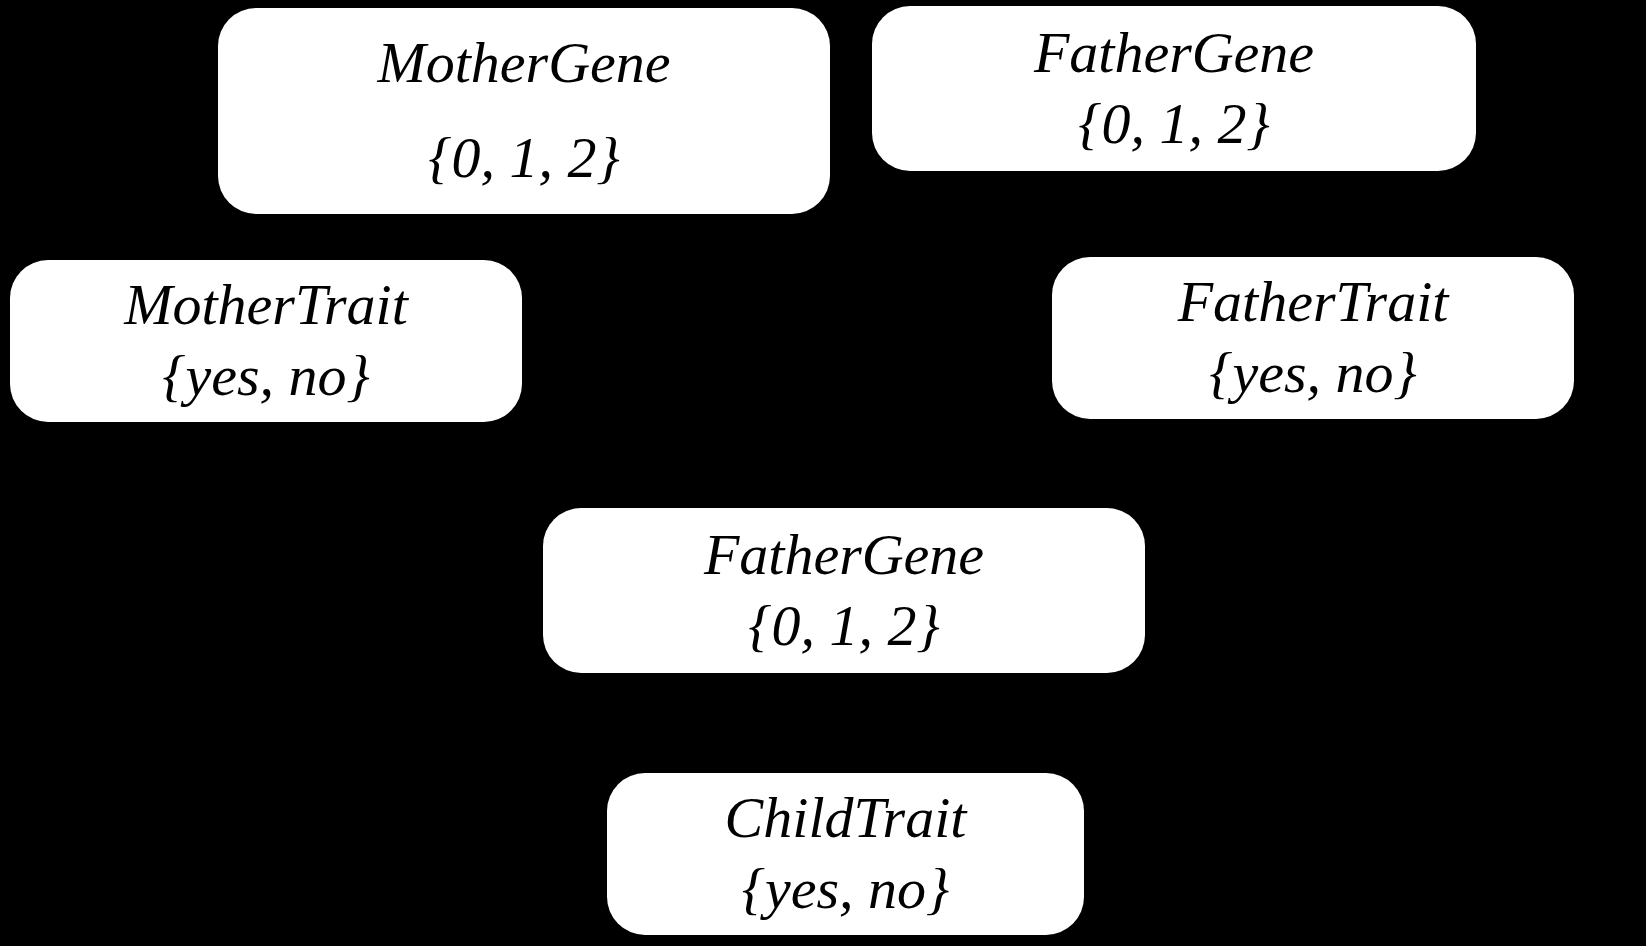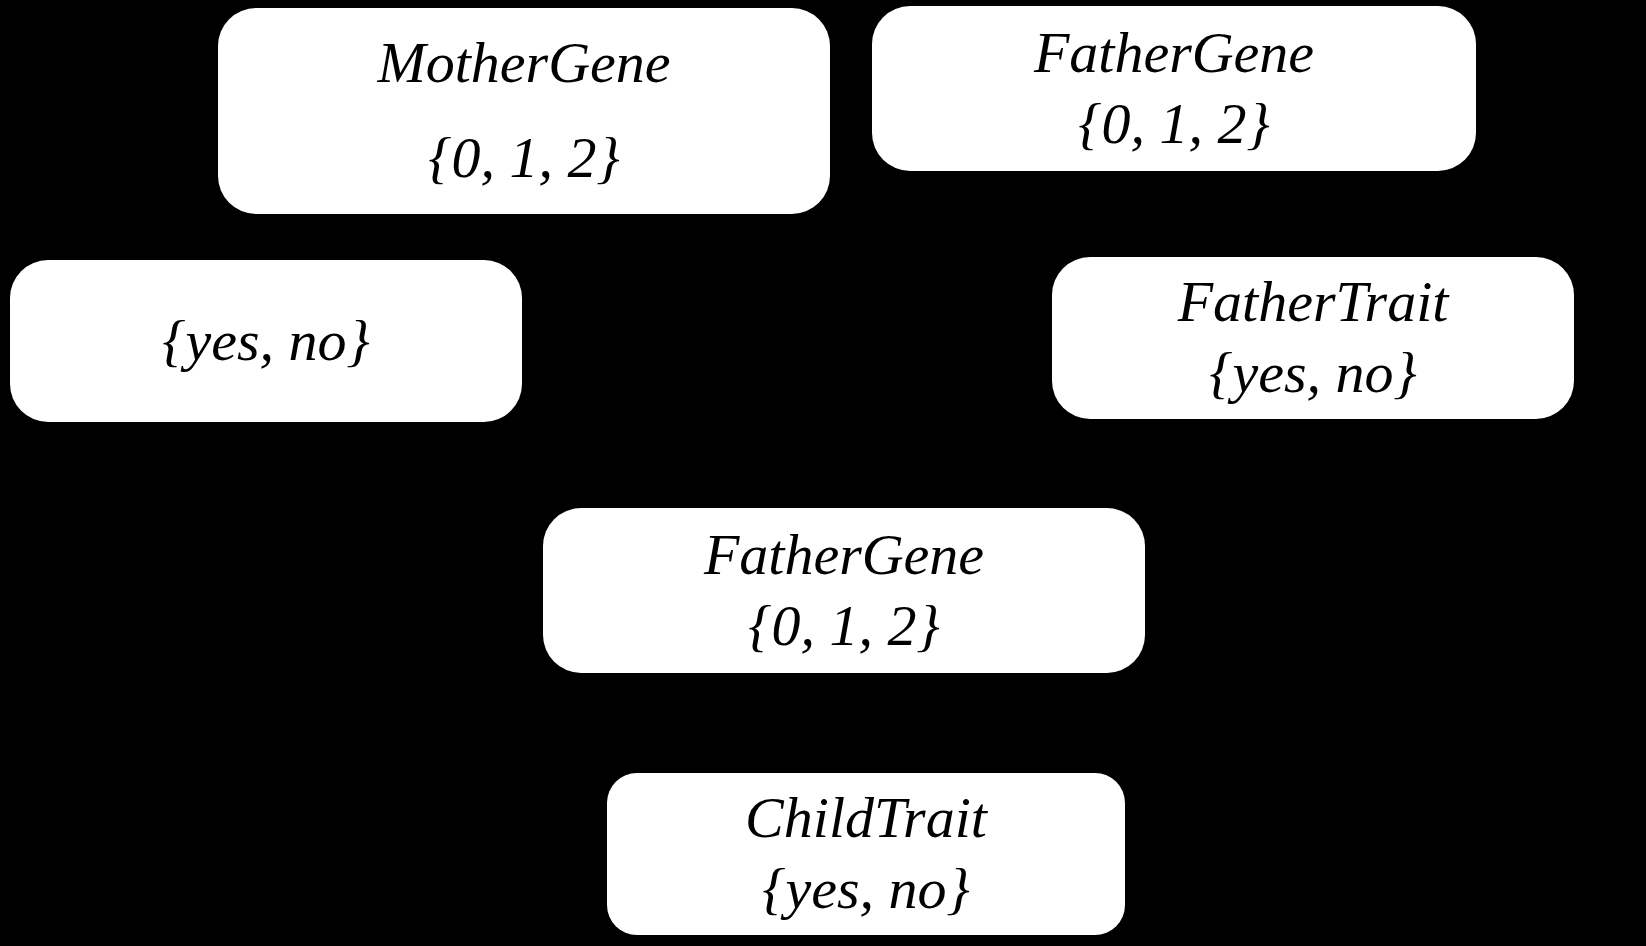--- a/index.html
+++ b/index.html
@@ -32,38 +32,39 @@
   }
   .node .node-label,
   .node .node-values {
     display: block;
   }
   .n-mother-gene  { left: 218px;  top: 8px;   width: 612px; height: 206px; gap: 24px; }
   .n-father-gene  { left: 872px;  top: 6px;   width: 604px; height: 165px; }
   .n-mother-trait { left: 10px;   top: 260px; width: 512px; height: 162px; }
   .n-father-trait { left: 1052px; top: 257px; width: 522px; height: 162px; }
   .n-child-gene   { left: 543px;  top: 508px; width: 602px; height: 165px; }
-  .n-child-trait  { left: 607px;  top: 773px; width: 518px; height: 162px; border-radius: 30px; }
+  .n-child-trait  { left: 607px;  top: 773px; width: 477px; height: 162px; }
 </style>
 </head>
 <body>
 
 <div class="canvas">
 
   <div class="node n-mother-gene">
     <span class="node-label">MotherGene</span>
     <span class="node-values">{0, 1, 2}</span>
   </div>
 
   <div class="node n-father-gene">
     <span class="node-label">FatherGene</span>
     <span class="node-values">{0, 1, 2}</span>
   </div>
 
   <div class="node n-mother-trait">
+    <span class="node-label">MotherTrait</span>
     <span class="node-values">{yes, no}</span>
   </div>
 
   <div class="node n-father-trait">
     <span class="node-label">FatherTrait</span>
     <span class="node-values">{yes, no}</span>
   </div>
 
   <div class="node n-child-gene">
     <span class="node-label">FatherGene</span>

